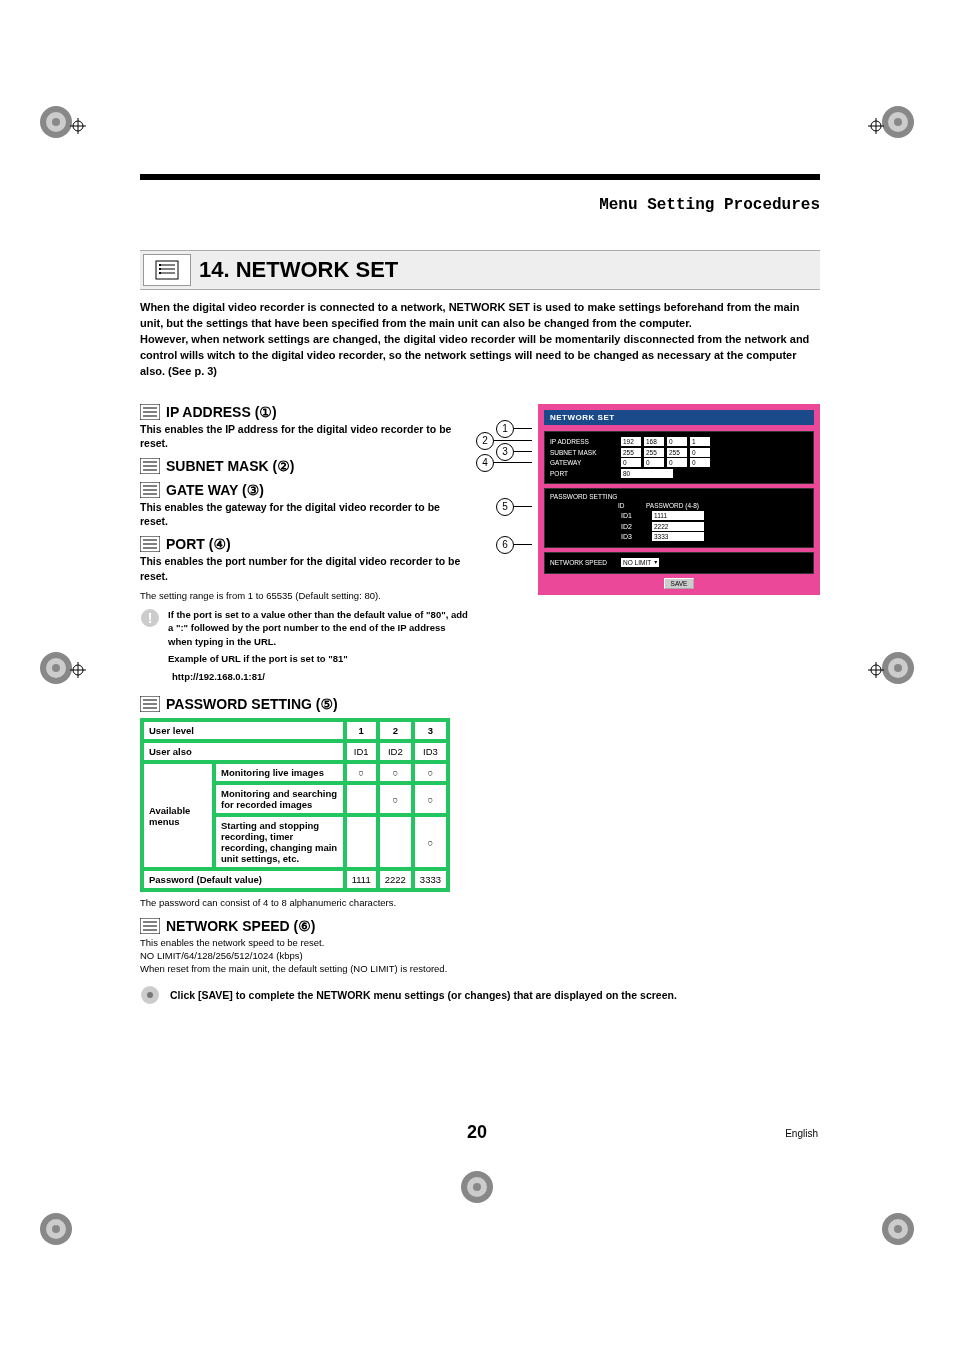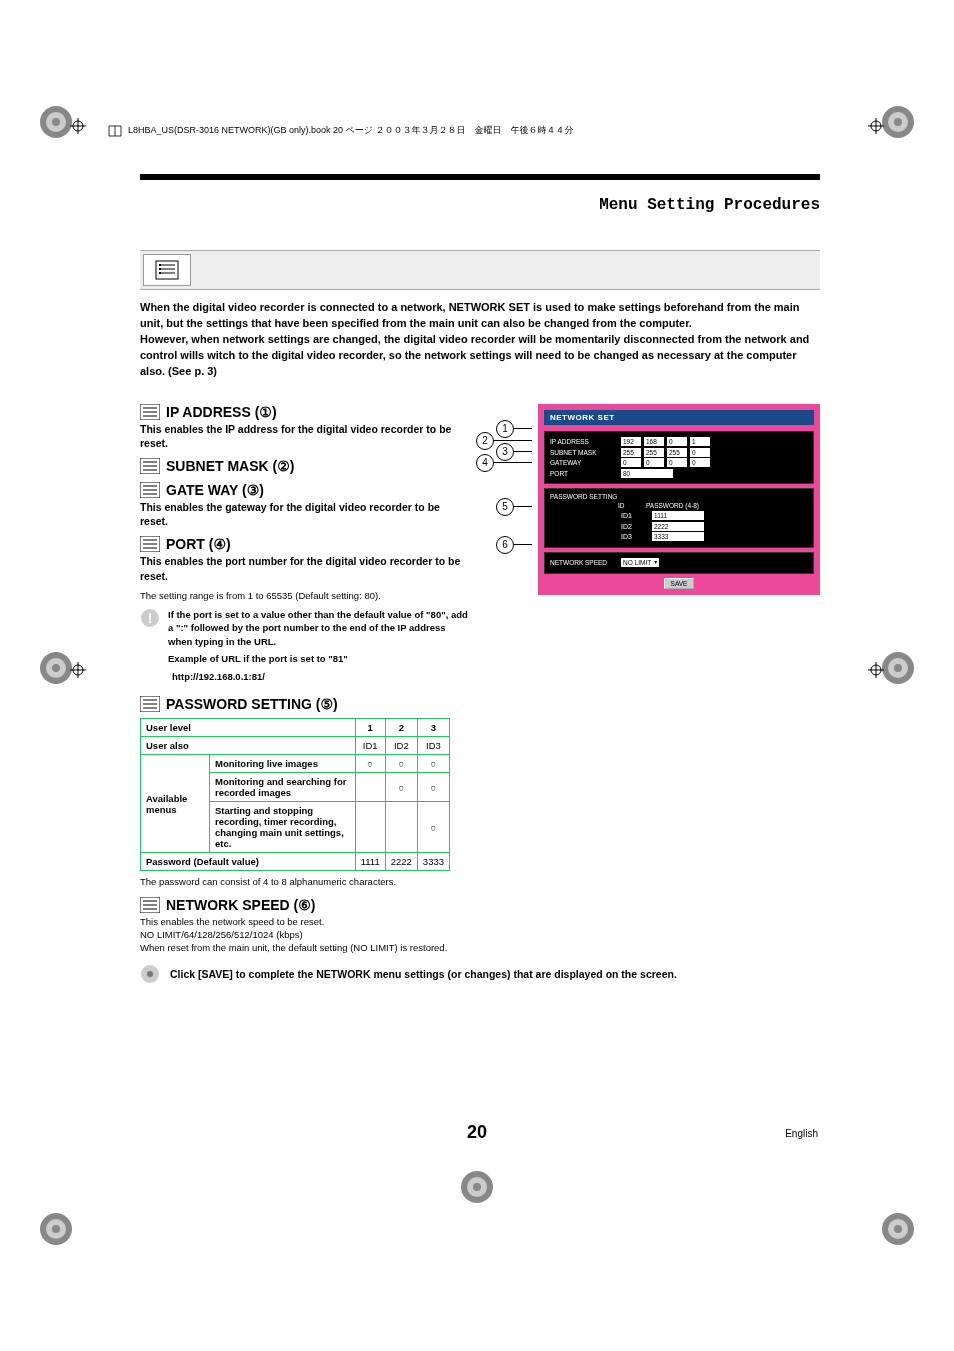--- a/index.html
+++ b/index.html
@@ -151,21 +151,21 @@
     margin-left: 32px;
   }
 
   table.permtable {
     border-collapse: collapse;
     width: 310px;
     font-size: 9.5px;
     margin-top: 6px;
   }
   table.permtable td, table.permtable th {
-    border: 1px solid #22c55e;
+    border: 4px solid #22c55e;
     padding: 3px 5px;
     text-align: left;
   }
   table.permtable .center { text-align: center; }
   table.permtable th { font-weight: bold; }
 
   .footer-pn {
     position: absolute;
     top: 1122px;
     left: 50%;
@@ -349,43 +349,38 @@
         <line x1="8" y1="0" x2="8" y2="16" stroke="#000"></line>
         <line x1="0" y1="8" x2="16" y2="8" stroke="#000"></line>
         <circle cx="8" cy="8" r="5" fill="none" stroke="#000"></circle>
       </svg></div>
   <div class="cross cross-mr"><svg viewBox="0 0 16 16">
         <line x1="8" y1="0" x2="8" y2="16" stroke="#000"></line>
         <line x1="0" y1="8" x2="16" y2="8" stroke="#000"></line>
         <circle cx="8" cy="8" r="5" fill="none" stroke="#000"></circle>
       </svg></div>
 
-  <div class="header-note">
-    <span class="tiny-icon"><svg viewBox="0 0 14 12">
-          <path d="M1 1 L7 1 L7 11 L1 11 Z M7 1 L13 1 L13 11 L7 11" fill="none" stroke="#000" stroke-width="0.8"></path>
-        </svg></span>
-    <span>L8HBA_US(DSR-3016 NETWORK)(GB only).book  20 ページ  ２００３年３月２８日　金曜日　午後６時４４分</span>
-  </div>
 
   <div class="content">
     <div class="top-rule"></div>
     <div class="section-header">Menu Setting Procedures</div>
 
     <div class="title-bar">
       <div class="title-icon-box">
         <svg viewBox="0 0 24 20">
             <rect x="1" y="1" width="22" height="18" fill="none" stroke="#000"></rect>
             <line x1="4" y1="5" x2="20" y2="5" stroke="#000"></line>
             <line x1="4" y1="9" x2="20" y2="9" stroke="#000"></line>
             <line x1="4" y1="13" x2="20" y2="13" stroke="#000"></line>
             <rect x="4" y="4" width="2" height="2" fill="#000"></rect>
             <rect x="4" y="8" width="2" height="2" fill="#000"></rect>
             <rect x="4" y="12" width="2" height="2" fill="#000"></rect>
           </svg>
       </div>
+      <div class="title-text">14.  NETWORK SET</div>
     </div>
 
     <div class="intro" style="white-space:pre-line">When the digital video recorder is connected to a network, NETWORK SET is used to make settings beforehand from the main unit, but the settings that have been specified from the main unit can also be changed from the computer.
 However, when network settings are changed, the digital video recorder will be momentarily disconnected from the network and control wills witch to the digital video recorder, so the network settings will need to be changed as necessary at the computer also. (See p. 3)</div>
 
     <div class="two-col">
       <div class="left">
 
         <div class="subhead">
           <span class="sicon">

